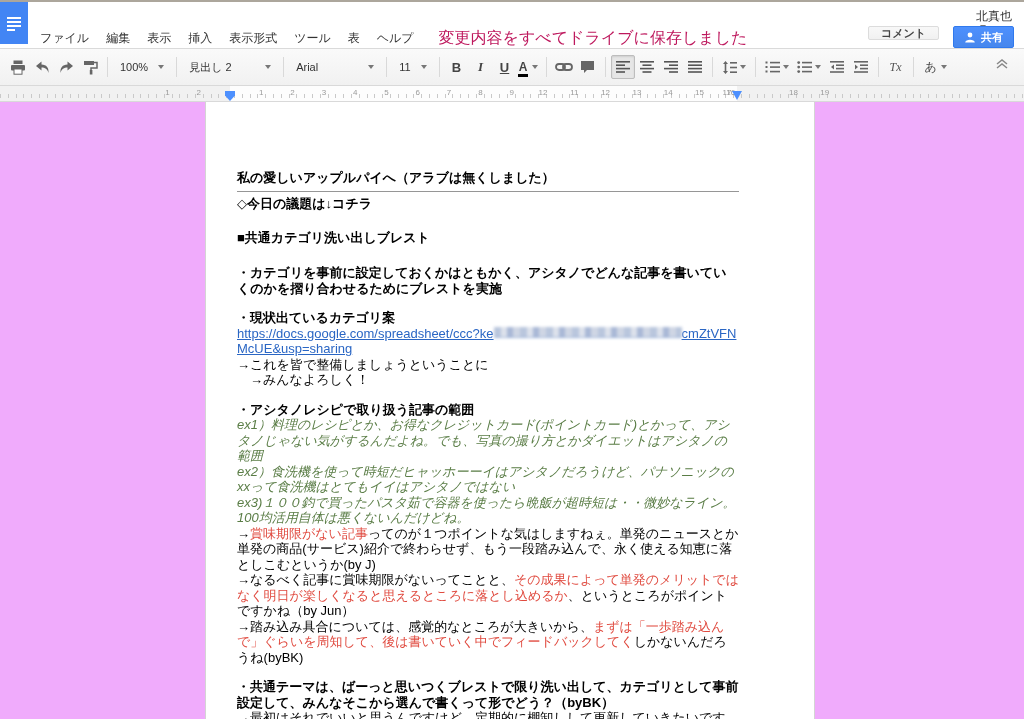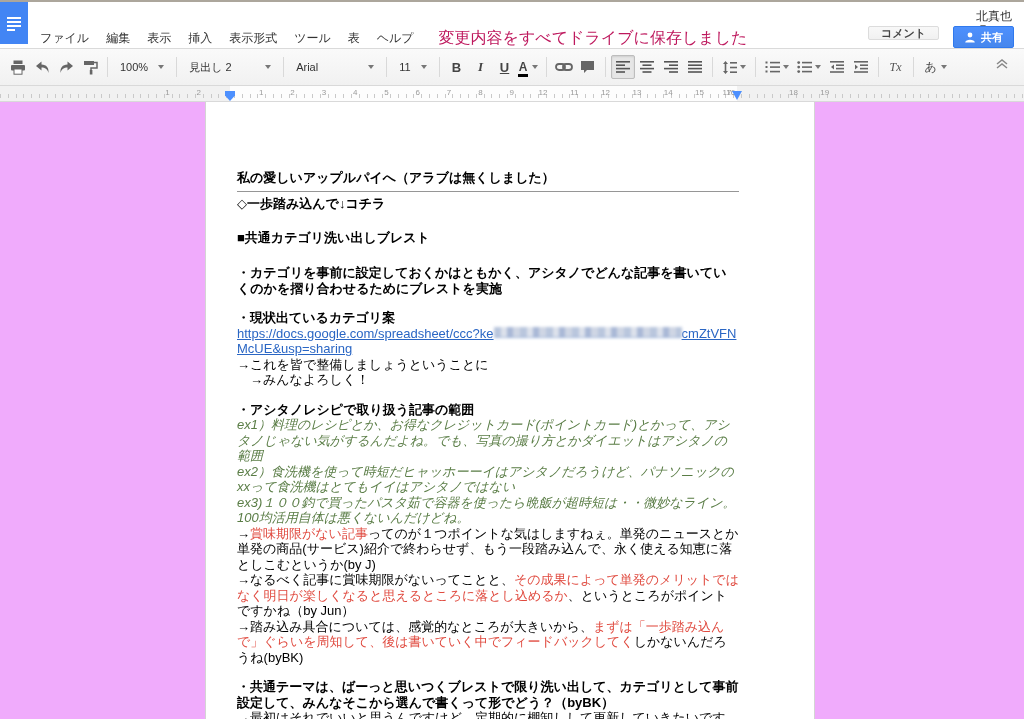--- a/index.html
+++ b/index.html
@@ -336,21 +336,21 @@
     </div>
   <div class="marker-left"></div>
   <div class="marker-right"></div>
 </div>
 
 <div class="canvas">
   <div class="page">
     <div id="doc-content">
         <div class="dp dp-bold"><span class="seg-n">私の愛しいアップルパイへ（アラブは無くしました）</span></div>
         <div class="doc-hr"></div>
-        <div class="dp dp-bold"><span class="seg-n">◇一歩踏み込んで↓コチラ</span></div>
+        <div class="dp dp-bold"><span class="seg-n">◇今日の議題は↓コチラ</span></div>
         <div class="dp dp-blank"></div>
         <div class="dp dp-h2"><span class="seg-n">■共通カテゴリ洗い出しブレスト</span></div>
         <div class="dp dp-blank"></div>
         <div class="dp dp-bold"><span class="seg-n">・カテゴリを事前に設定しておくかはともかく、アシタノでどんな記事を書いていくのかを摺り合わせるためにブレストを実施</span></div>
         <div class="dp dp-blank"></div>
         <div class="dp dp-bold"><span class="seg-n">・現状出ているカテゴリ案</span></div>
         <div class="dp dp-normal"><a class="seg-link">https://docs.google.com/spreadsheet/ccc?ke</a><span class="seg-blur"></span><a class="seg-link">cmZtVFNMcUE&amp;usp=sharing</a></div>
         <div class="dp dp-normal"><span class="seg-n">→これを皆で整備しましょうということに</span></div>
         <div class="dp dp-normal"><span class="seg-n">　→みんなよろしく！</span></div>
         <div class="dp dp-blank"></div>

